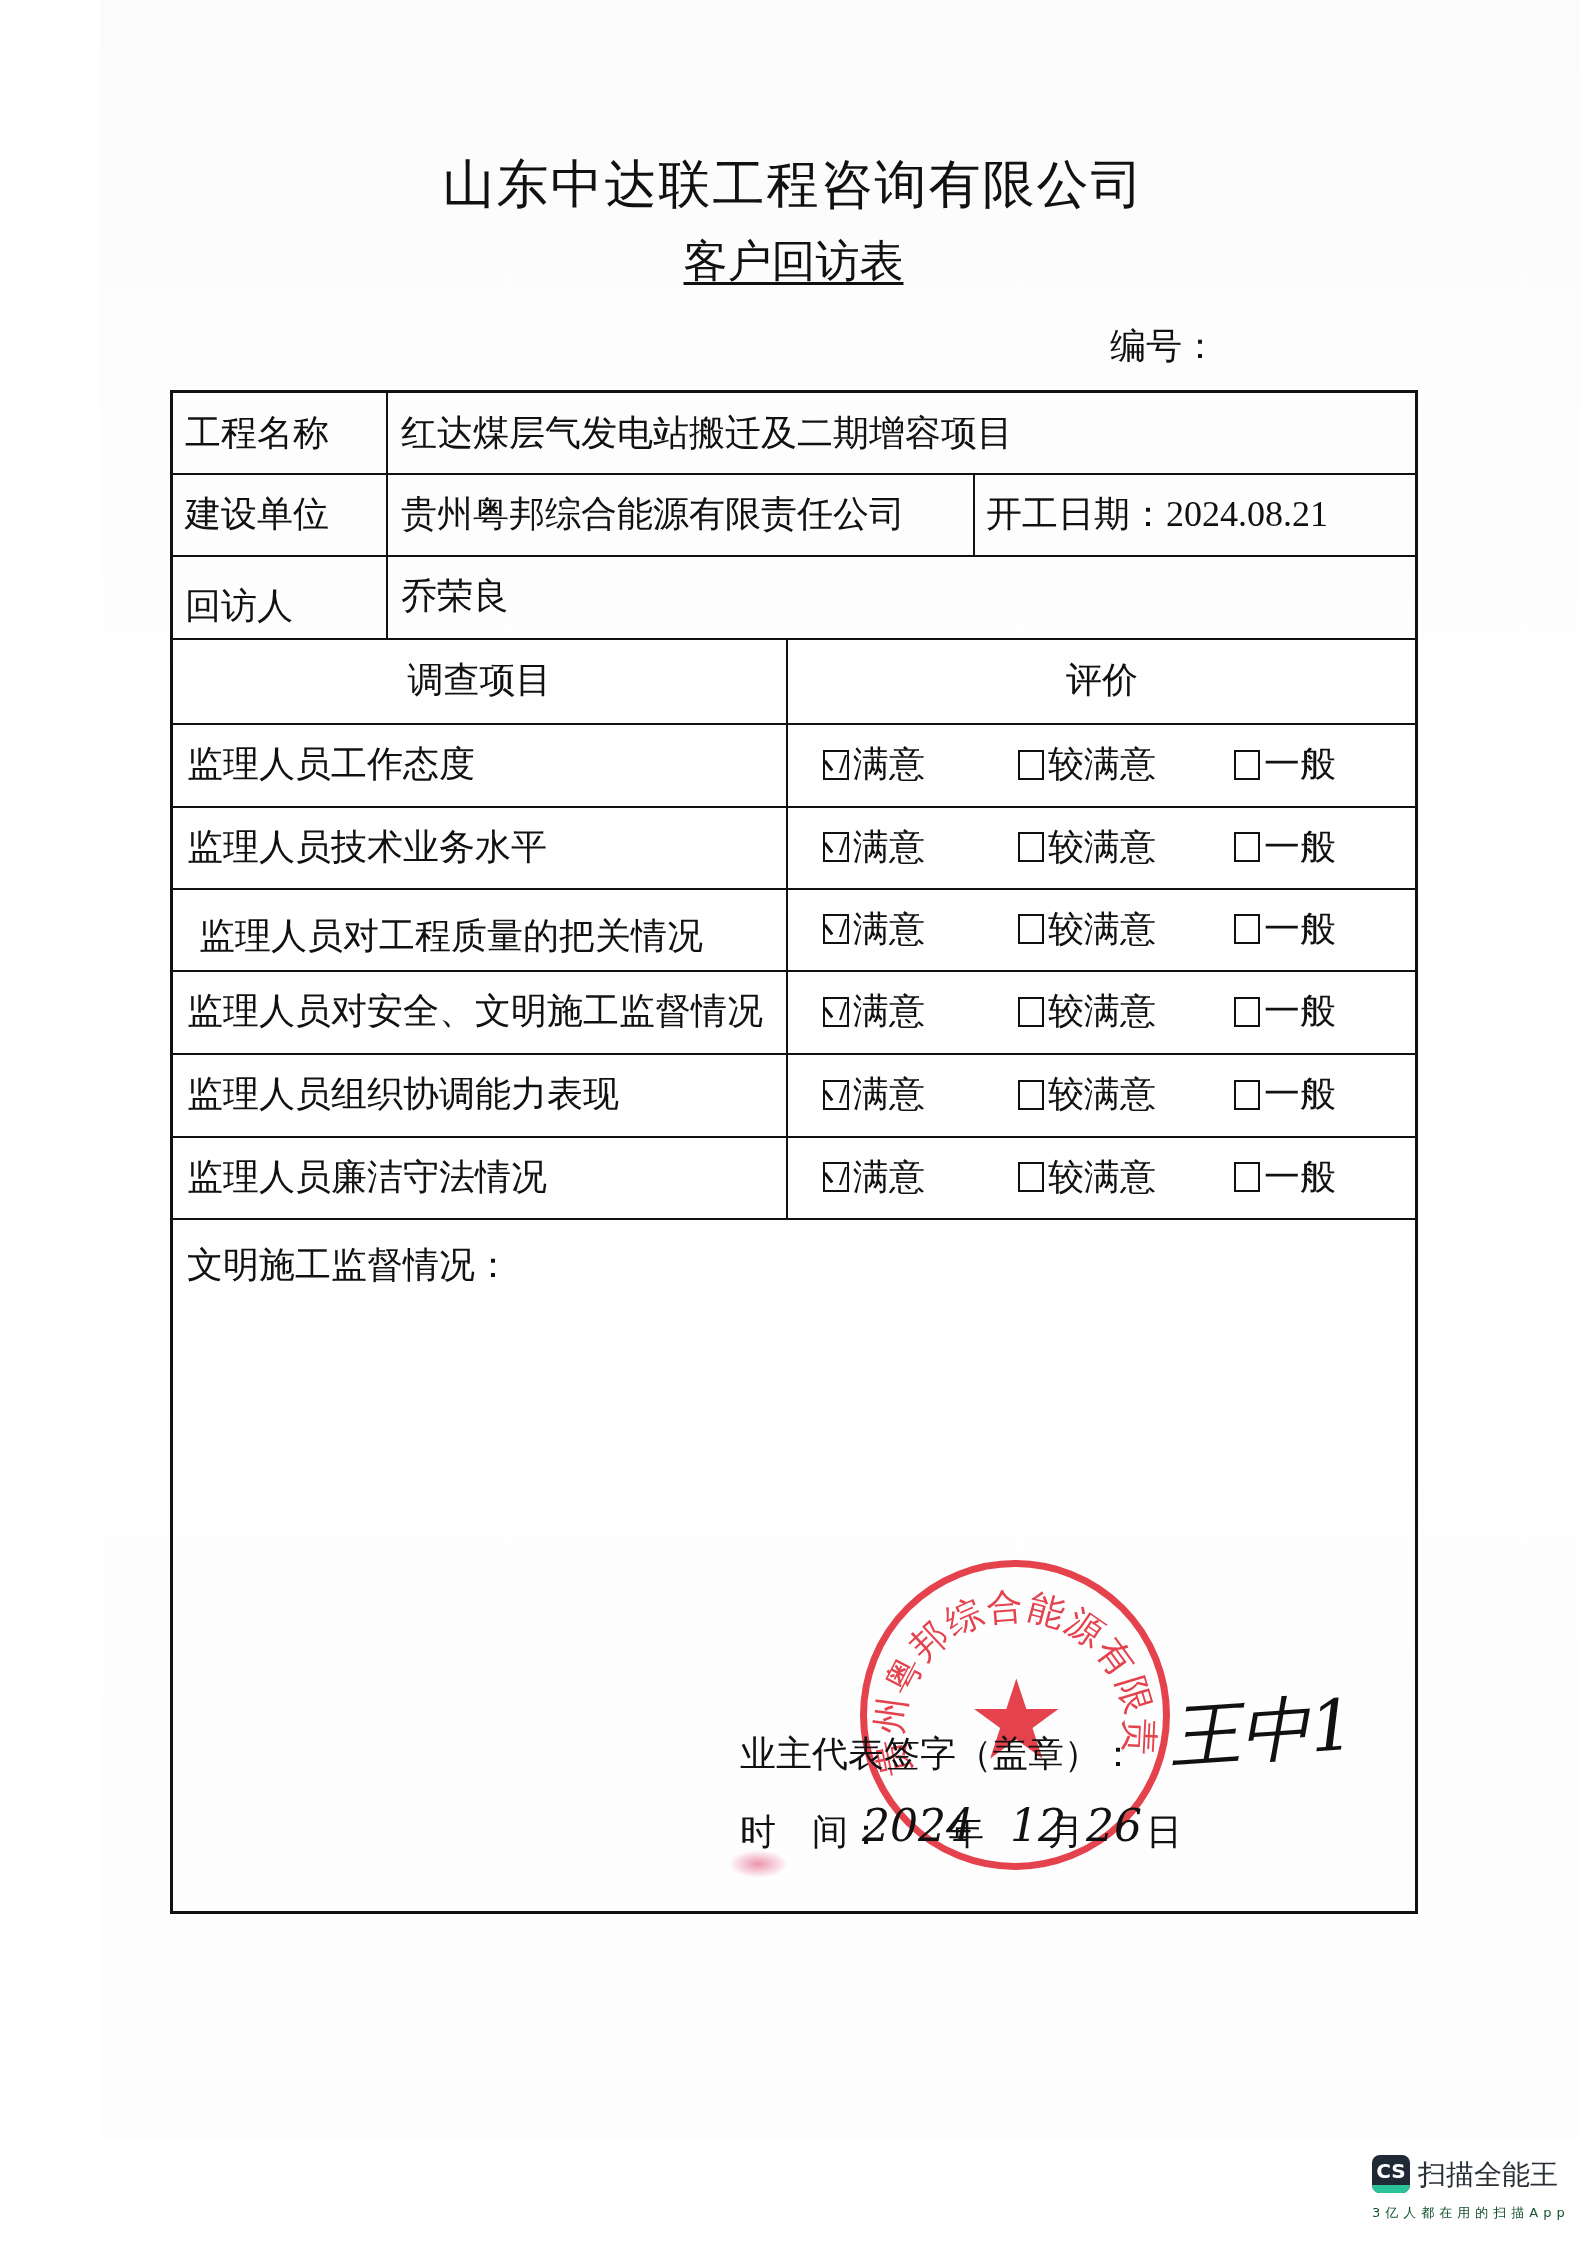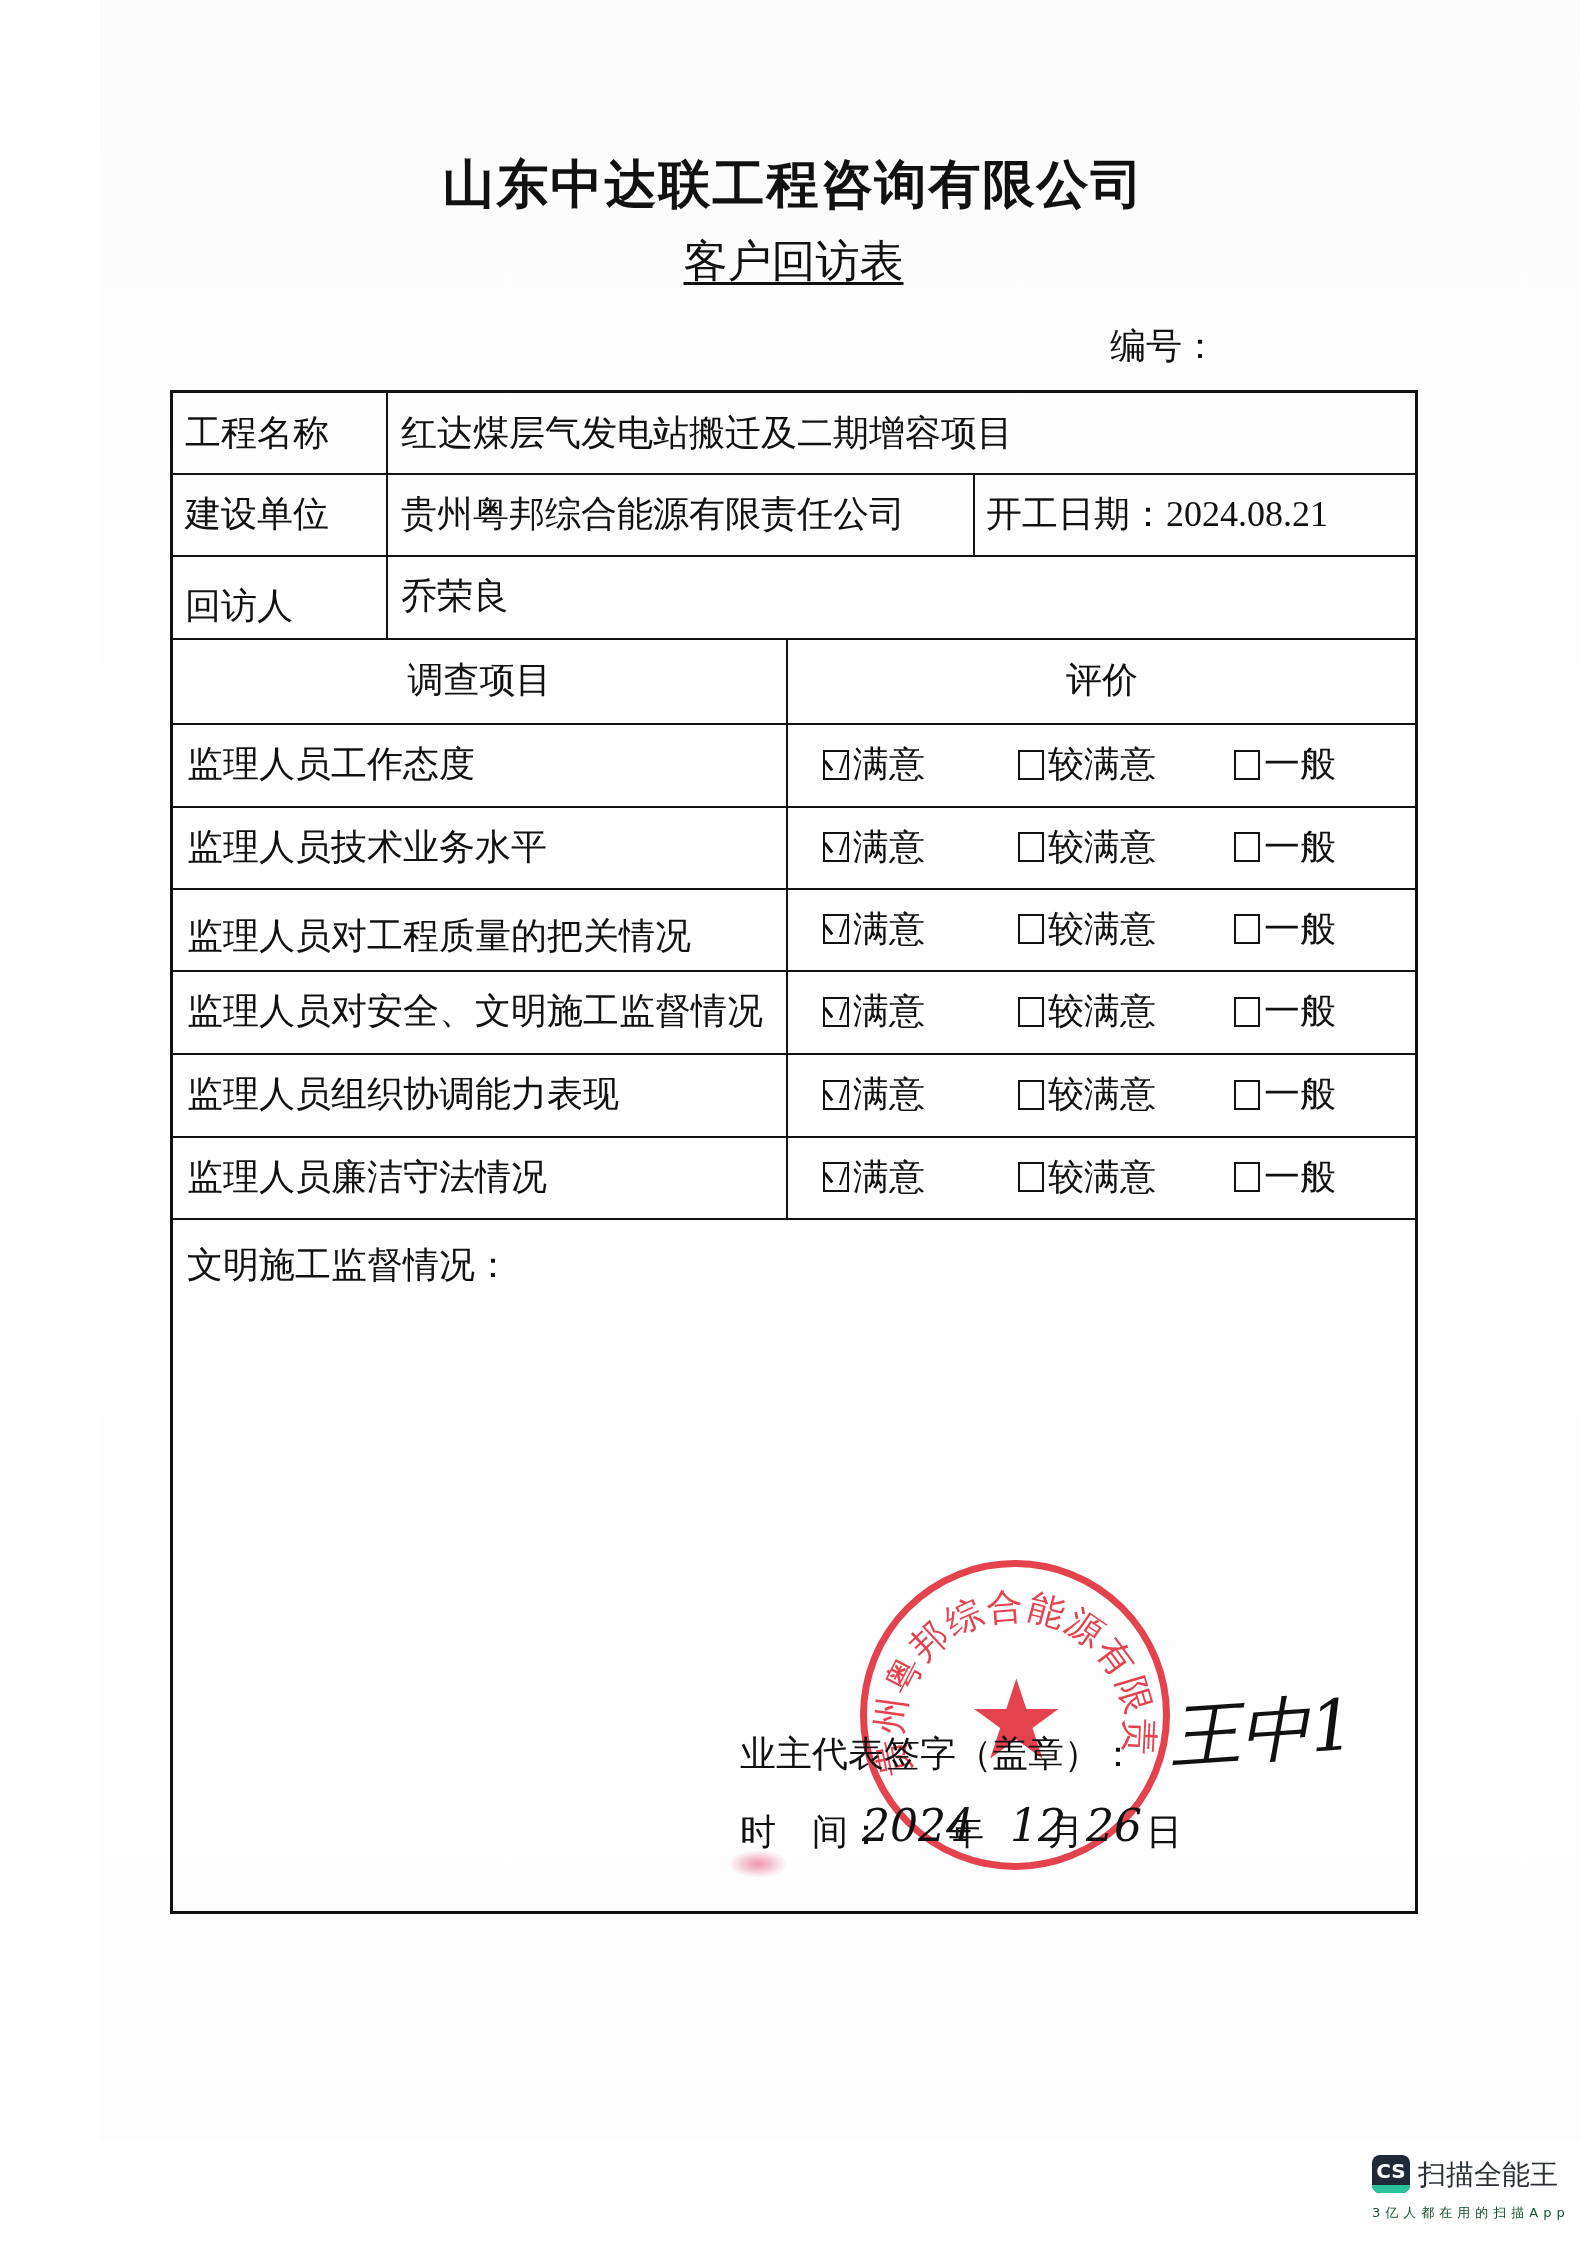--- a/index.html
+++ b/index.html
@@ -8,21 +8,21 @@
     background: #ffffff;
     font-family: "DejaVu Serif", "Liberation Serif", serif;
     color: #111;
   }
   .page-shade {
     position: absolute; left: 100px; top: 0; width: 1480px; height: 2140px;
     background: linear-gradient(#fbfbfb, #ffffff 40%, #fdfdfd);
   }
   .company-title {
     position: absolute; left: 0; width: 1587px; top: 150px; text-align: center;
-    font-size: 52px; letter-spacing: 2px; font-weight: bold;
+    font-size: 52px; letter-spacing: 2px; font-weight: normal;
     font-family: "DejaVu Sans", "Liberation Sans", sans-serif;
   }
   .form-title {
     position: absolute; left: 0; width: 1587px; top: 232px; text-align: center;
     font-size: 44px;
     font-family: "DejaVu Sans", "Liberation Sans", sans-serif;
   }
   .form-title span { text-decoration: underline; text-underline-offset: 6px; text-decoration-thickness: 3px; }
   .serial {
     position: absolute; left: 1110px; top: 322px; font-size: 36px;
@@ -134,21 +134,21 @@
   </div>
 
   <div class="cell" style="left:12px; top:162px; height:103px">回访人</div>
   <div class="cell" style="left:228px; top:162px; height:83px">乔荣良</div>
 
   <div class="cell center" style="left:0; width:613px; top:245px; height:85px">调查项目</div>
   <div class="cell center" style="left:613px; width:632px; top:245px; height:85px">评价</div>
 
   <div class="cell" style="left:14px; top:330px; height:83px">监理人员工作态度</div>
   <div class="cell" style="left:14px; top:413px; height:82px">监理人员技术业务水平</div>
-  <div class="cell" style="left:14px; top:495px; height:96px">监理人员对工程质量的把关情况</div>
+  <div class="cell" style="left:26px; top:495px; height:96px">监理人员对工程质量的把关情况</div>
   <div class="cell" style="left:14px; top:577px; height:83px">监理人员对安全、文明施工监督情况</div>
   <div class="cell" style="left:14px; top:660px; height:83px">监理人员组织协调能力表现</div>
   <div class="cell" style="left:14px; top:743px; height:82px">监理人员廉洁守法情况</div>
 
   <div class="rating" style="left:650px; top:330px; height:83px">
       <span class="box checked"></span>
       <span>满意</span>
     </div>
   <div class="rating" style="left:845px; top:330px; height:83px">
       <span class="box"></span>

